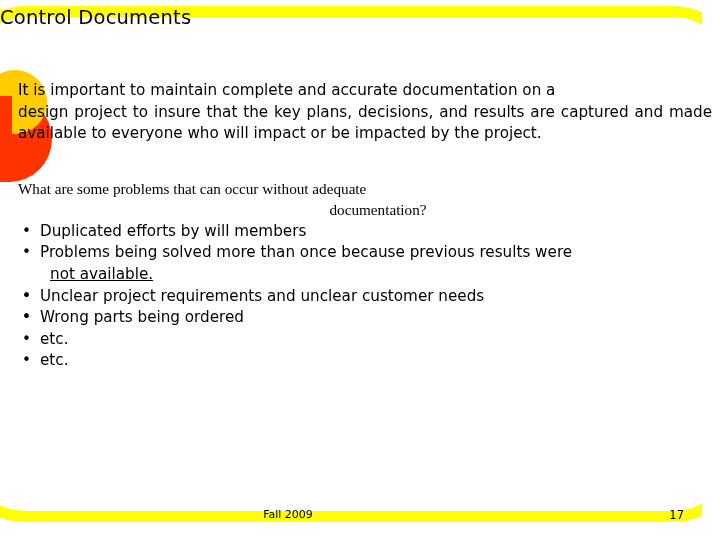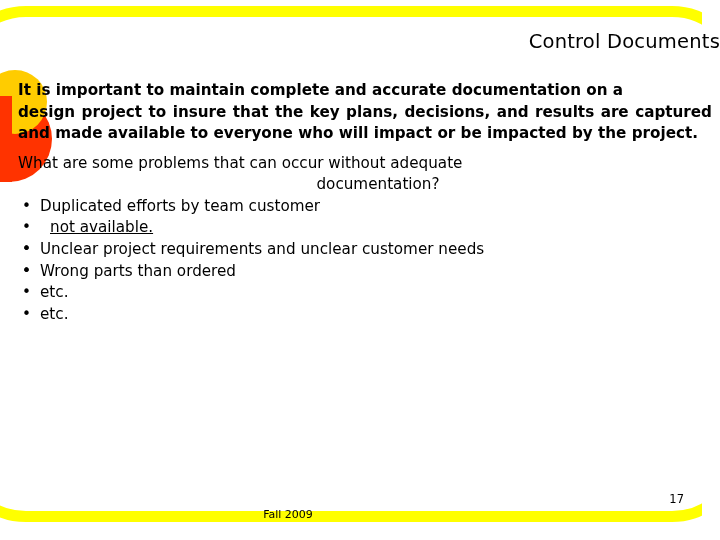--- a/index.html
+++ b/index.html
@@ -80,51 +80,51 @@
   
   .content {
     position: absolute;
     inset: 0;
     z-index: 10;
   }
 
   .slide-title {
     position: absolute;
     left: 0;
-    top: 30px;
+    top: 6px;
     width: 720px;
-    text-align: right;
+    text-align: left;
     font-size: 19.5px;
     color: #000000;
     letter-spacing: 0.2px;
   }
 
   .body-block {
     position: absolute;
     left: 18px;
     top: 80px;
     width: 700px;
     color: #000000;
     font-size: 15.2px;
     line-height: 1.42;
   }
 
   .para1 {
     text-align: justify;
     text-justify: inter-word;
     padding-right: 6px;
     margin: 0 0 6px 0;
-    font-weight: bold;
   }
   .para1 .indent-rest {
     display: block;
   }
 
   .para2 {
-    margin: 8px 0 0 0;
+    margin: 33px 0 0 0;
+    font-family: Liberation Serif, serif;
   }
   .para2 .line2 {
     display: block;
     padding-left: 20px;
     text-align: center;
   }
 
   ul.bullets {
     list-style: none;
     margin: 0;
@@ -154,21 +154,21 @@
     left: 0;
     top: 508px;
     width: 576px;
     text-align: center;
     font-size: 11px;
     color: #000000;
   }
   .footer-page {
     position: absolute;
     right: 36px;
-    top: 492px;
+    top: 508px;
     font-size: 11.5px;
     color: #000000;
     margin-left: 31px;
   }
 </style>
 </head>
 <body>
 
 <div class="slide">
 
@@ -191,39 +191,40 @@
       </p>
 
       <p class="para2">
         <span>What are some problems that can occur without adequate</span>
         <span class="line2">documentation?</span>
       </p>
 
       <ul class="bullets">
         <li>
           <span class="bullet-dot">•</span>
-          <span>Duplicated efforts by team customer</span>
-        </li>
-        <li>
-          <span class="bullet-dot">•</span>
+          <span>Duplicated efforts by will members</span>
+        </li>
+        <li>
+          <span class="bullet-dot">•</span>
+          <span>Problems being solved more than once because previous results were</span>
           <span class="cont">not available.</span>
         </li>
         <li>
           <span class="bullet-dot">•</span>
         </li>
         <li>
           <span class="bullet-dot">•</span>
           <span>Unclear project requirements and unclear customer needs</span>
         </li>
         <li>
           <span class="bullet-dot">•</span>
         </li>
         <li>
           <span class="bullet-dot">•</span>
-          <span>Wrong parts than ordered</span>
+          <span>Wrong parts being ordered</span>
         </li>
         <li>
           <span class="bullet-dot">•</span>
           <span>etc.</span>
         </li>
         <li>
           <span class="bullet-dot">•</span>
           <span> etc.</span>
         </li>
       </ul>

